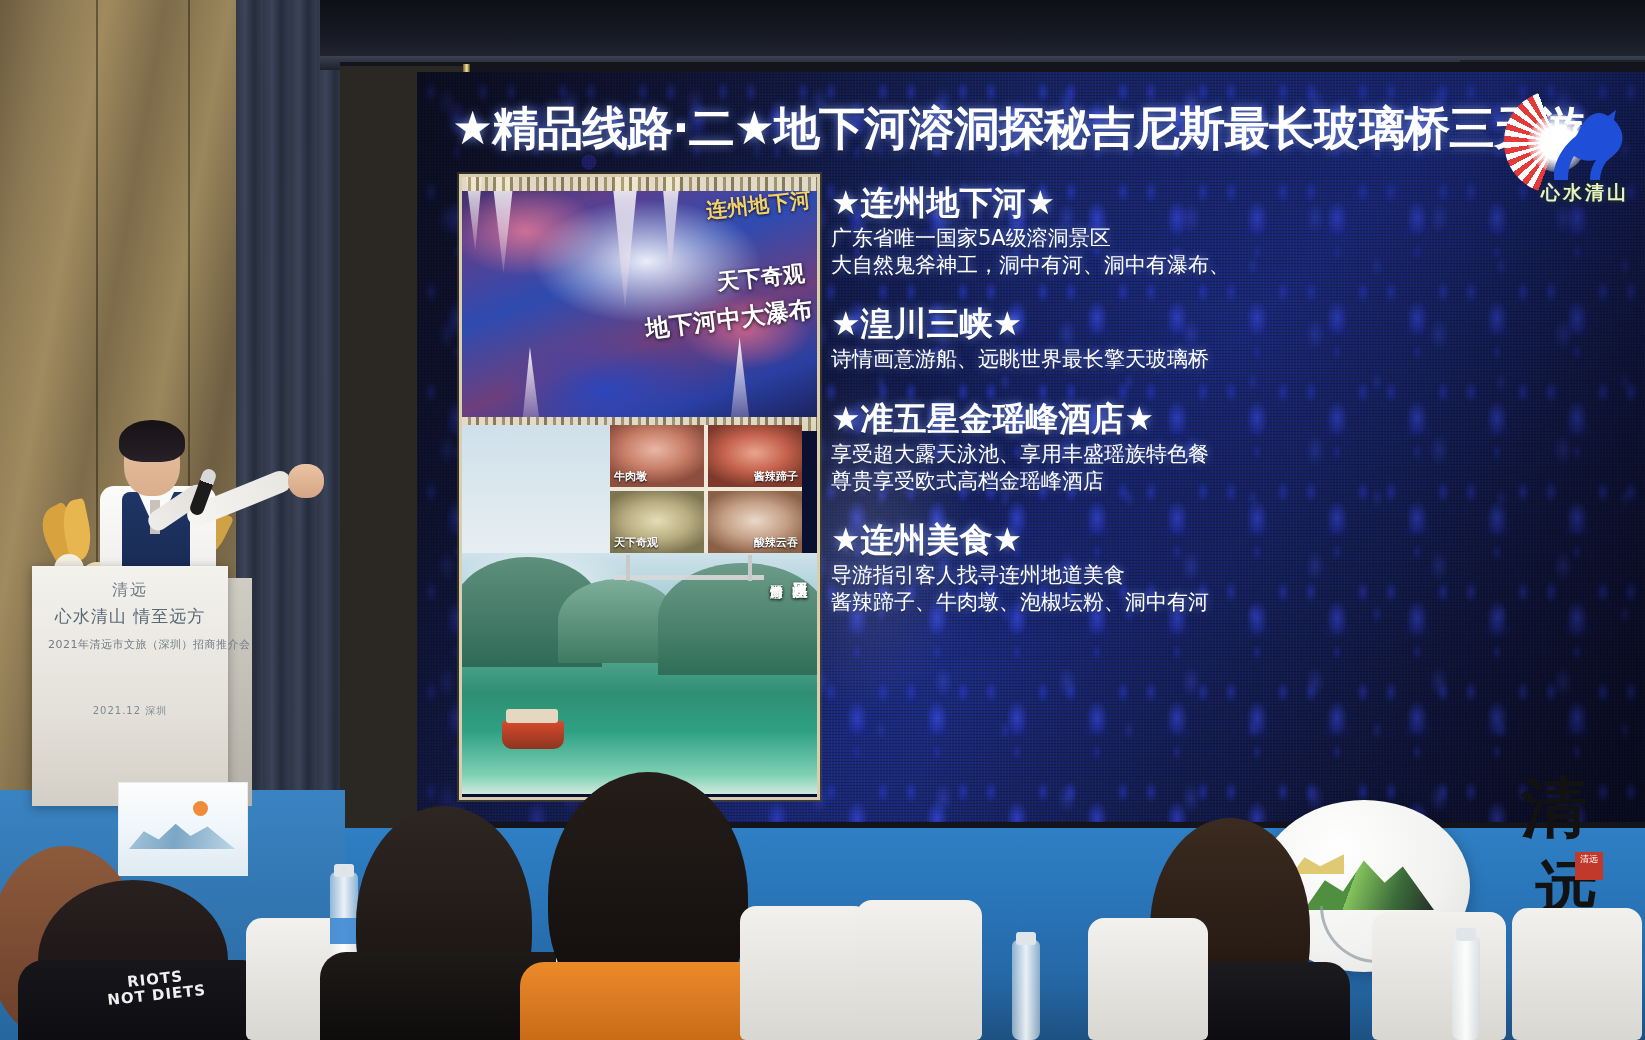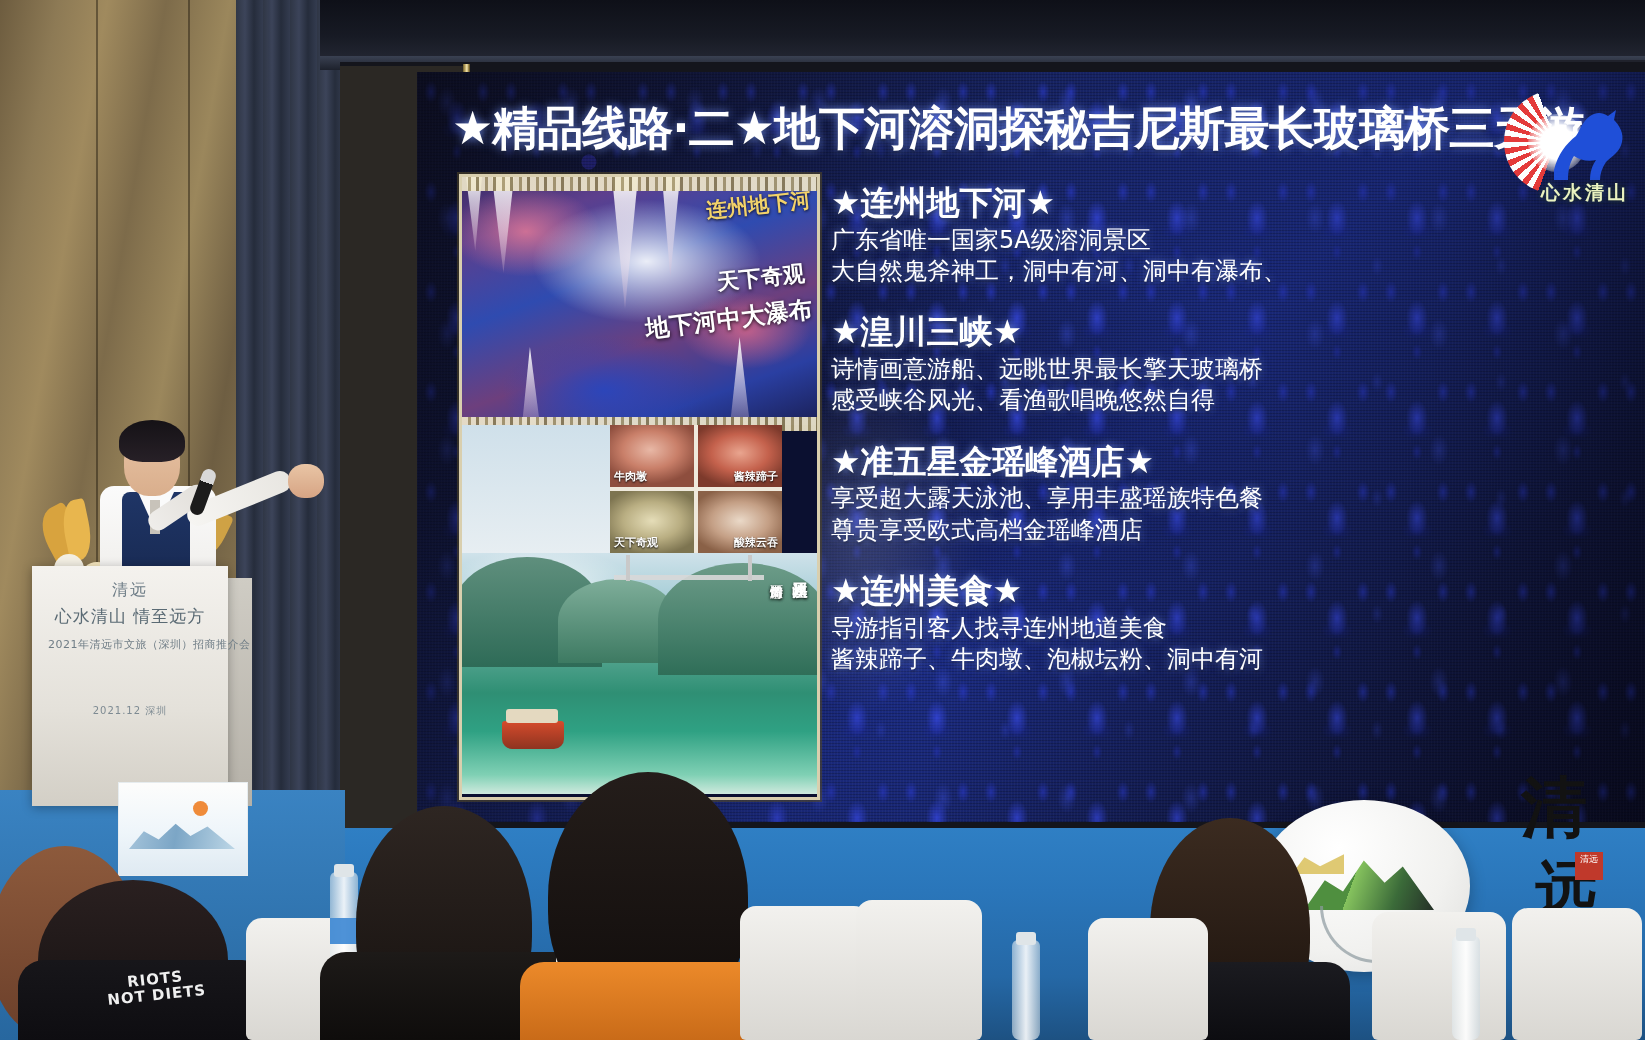--- a/index.html
+++ b/index.html
@@ -80,21 +80,21 @@
   .horse{position:absolute;left:58px;top:16px;width:96px;height:84px;}
   .logo-cn{position:absolute;left:42px;bottom:-2px;width:122px;text-align:center;color:#eaf3c0;
     font-size:19px;font-weight:700;letter-spacing:3px;text-shadow:0 0 6px rgba(40,70,30,.9);
     font-family:"DejaVu Sans","Liberation Sans",sans-serif;}
 
   .body-col{position:absolute;left:414px;top:110px;width:700px;color:#fff;
     font-family:"DejaVu Sans","Liberation Sans",sans-serif;}
   .blk{margin-bottom:24px;}
   .blk .hd{font-size:33px;line-height:1.30;font-weight:700;white-space:nowrap;
     text-shadow:0 0 8px rgba(130,160,255,.8),0 2px 3px rgba(0,0,0,.5);}
-  .blk .ln{font-size:24px;line-height:1.30;white-space:nowrap;
+  .blk .ln{font-size:21px;line-height:1.30;white-space:nowrap;
     text-shadow:0 0 8px rgba(130,160,255,.75),0 2px 3px rgba(0,0,0,.5);}
 
   
   .poster{position:absolute;left:42px;top:102px;width:355px;height:620px;
     border:3px solid #d9cfae;box-shadow:0 0 0 2px rgba(80,70,40,.6);overflow:hidden;background:#0b1030;}
   .cave{position:absolute;left:0;top:0;width:100%;height:248px;
     background:
       radial-gradient(ellipse 52% 40% at 52% 34%, rgba(255,255,255,.9), rgba(255,255,255,0) 62%),
       radial-gradient(ellipse 30% 26% at 18% 22%, rgba(225,120,150,.85), rgba(0,0,0,0) 70%),
       radial-gradient(ellipse 26% 22% at 80% 62%, rgba(236,110,140,.7), rgba(0,0,0,0) 70%),
@@ -105,21 +105,21 @@
     transform:rotate(-6deg);text-shadow:0 1px 3px rgba(0,0,0,.8);font-family:"DejaVu Sans",sans-serif;}
   .cave-t2{position:absolute;right:12px;top:86px;color:#fff;font-size:22px;font-weight:700;
     transform:rotate(-6deg);text-shadow:0 1px 4px rgba(0,0,0,.85);font-family:"DejaVu Sans",sans-serif;}
   .cave-t3{position:absolute;right:4px;top:126px;color:#fff;font-size:24px;font-weight:700;
     transform:rotate(-7deg);text-shadow:0 1px 4px rgba(0,0,0,.85);font-family:"DejaVu Sans",sans-serif;}
 
   .lace{position:absolute;left:0;width:100%;height:14px;
     background:repeating-linear-gradient(90deg,#efe7cb 0 6px,#a89a6e 6px 9px,#efe7cb 9px 14px,#8d7f57 14px 17px);
     opacity:.92;}
 
-  .food-grid{position:absolute;left:148px;top:248px;width:172px;height:128px;display:grid;
+  .food-grid{position:absolute;left:148px;top:248px;width:192px;height:128px;display:grid;
     grid-template-columns:1fr 1fr;grid-template-rows:1fr 1fr;gap:4px;background:#efe9dc;}
   .fc{position:relative;overflow:hidden;}
   .fc .flabel{position:absolute;left:4px;bottom:3px;color:#fff;font-size:11px;font-weight:700;
     text-shadow:0 1px 2px #000;font-family:"DejaVu Sans",sans-serif;white-space:nowrap;}
   .fc1{background:radial-gradient(ellipse 60% 55% at 48% 40%, #e8b8a6, #c97f69 55%, #8e4e3e 100%);}
   .fc2{background:radial-gradient(ellipse 62% 55% at 50% 45%, #e9a58f, #c4614c 55%, #7d3a2c 100%);}
   .fc3{background:radial-gradient(ellipse 62% 55% at 50% 48%, #e5ddb8, #b9ae82 55%, #7d7450 100%);}
   .fc4{background:radial-gradient(ellipse 62% 55% at 50% 48%, #ead9c8, #c49f85 55%, #8a6147 100%);}
   .food-left-blank{position:absolute;left:0;top:248px;width:148px;height:128px;
     background:linear-gradient(180deg,#cfe0ea,#e7eef2);}
@@ -307,21 +307,20 @@
 
     <div class="body-col">
       <div class="blk">
         <div class="hd">★连州地下河★</div>
         <div class="ln">广东省唯一国家5A级溶洞景区</div>
         <div class="ln">大自然鬼斧神工，洞中有河、洞中有瀑布、</div>
       </div>
       <div class="blk">
         <div class="hd">★湟川三峡★</div>
         <div class="ln">诗情画意游船、远眺世界最长擎天玻璃桥</div>
-        <div class="ln">感受峡谷风光、看渔歌唱晚悠然自得</div>
       </div>
       <div class="blk">
         <div class="hd">★准五星金瑶峰酒店★</div>
         <div class="ln">享受超大露天泳池、享用丰盛瑶族特色餐</div>
         <div class="ln">尊贵享受欧式高档金瑶峰酒店</div>
       </div>
       <div class="blk">
         <div class="hd">★连州美食★</div>
         <div class="ln">导游指引客人找寻连州地道美食</div>
         <div class="ln">酱辣蹄子、牛肉墩、泡椒坛粉、洞中有河</div>

